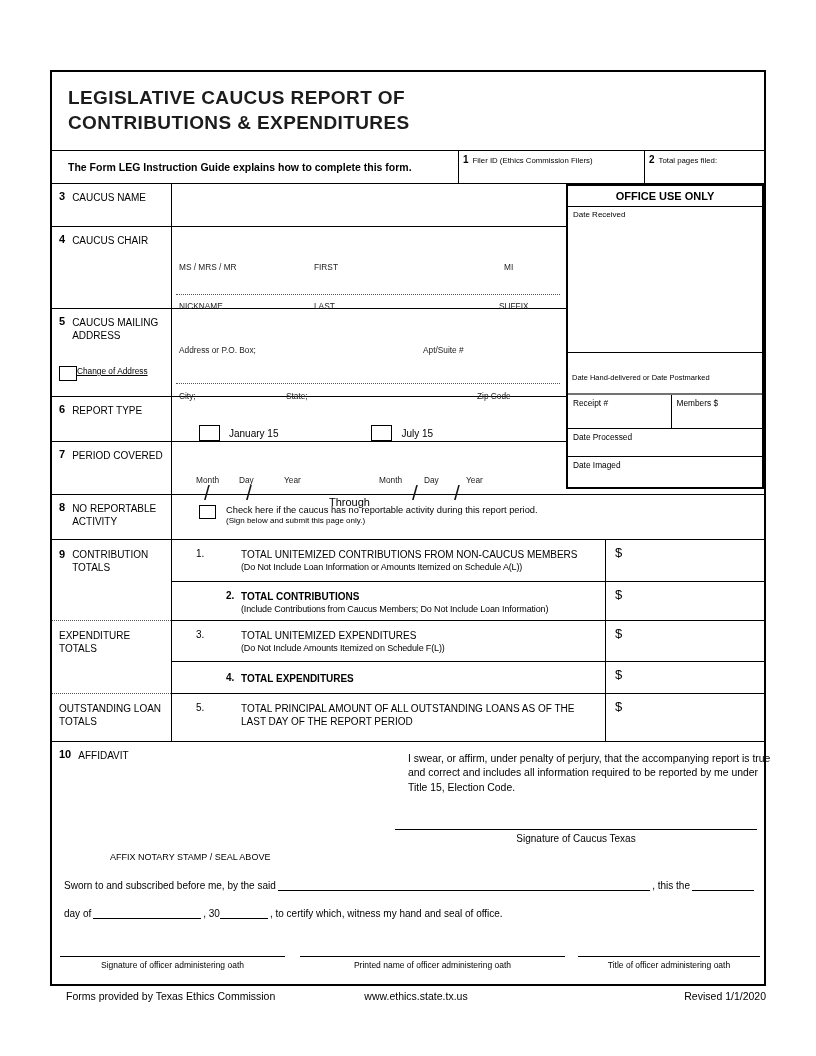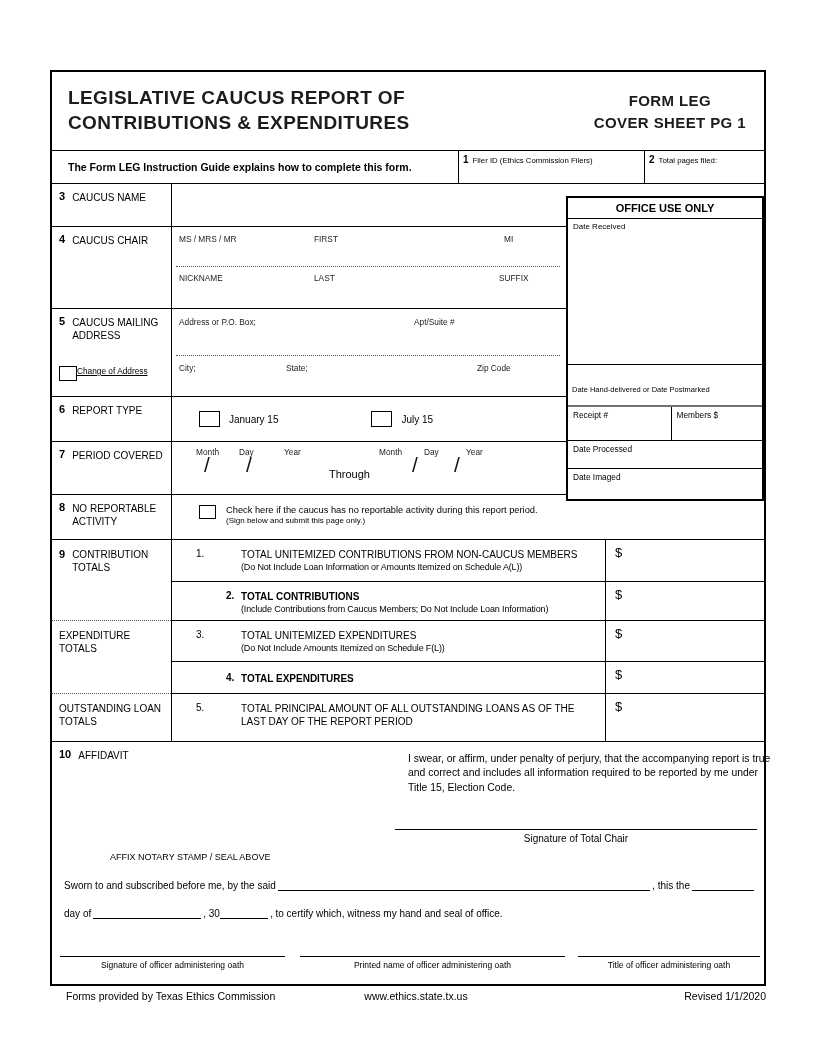--- a/index.html
+++ b/index.html
@@ -32,41 +32,41 @@
   .row { display:flex; border-bottom:1px solid #000; }
   .r3 { height:43px; }
   .r4 { height:82px; }
   .r5 { height:88px; }
   .r6 { height:45px; }
   .r7 { height:52px; border-bottom:none; }
   .cell-label { width:120px; border-right:1px solid #000; padding:6px 3px 0 7px;
                 display:flex; align-items:flex-start; position:relative; }
   .row-num { font-weight:bold; font-size:11px; margin-right:7px; }
   .row-lbl { font-size:10px; line-height:1.3; padding-top:1px; }
-  .cell-content { flex:1; position:relative; }
+  .cell-content { flex:1; position:relative;margin-top:28px; }
   .f-lbl { position:absolute; font-size:8.3px; color:#222; white-space:nowrap; }
   .dotline { position:absolute; left:4px; right:6px; border-top:1px dotted #555; }
   .inp { position:absolute; }
 
   .cb { width:17px; height:14px; border:1px solid #000; background:#fff; display:inline-block; flex:none; }
   .cb-lg { width:21px; height:16px; }
   .cb-sm { width:18px; height:15px; }
 
   .coa { position:absolute; left:7px; top:57px; display:flex; align-items:flex-start; gap:0;text-decoration:underline; }
   .coa-lbl { font-size:8.3px; }
 
   .rt { display:flex; align-items:center; height:100%; padding-left:27px; }
   .cb-pair { display:flex; align-items:center; gap:9px; font-size:10px; }
   .pair2 { margin-left:93px; }
 
   .slash { position:absolute; top:11px; font-size:21px; font-weight:400; color:#111; }
   .through { position:absolute; left:157px; top:26px; font-size:11px; }
 
   
-  .office { position:absolute; left:514px; top:12px; width:198px; height:305px; border:2px solid #000;
+  .office { position:absolute; left:514px; top:0; width:198px; height:305px; border:2px solid #000;
             background:#fff; display:flex; flex-direction:column; z-index:2; }
   .ou-title { height:21px; border-bottom:1px solid #000; text-align:center; font-weight:bold; font-size:11px; padding-top:4px; }
   .ou-received { flex:1; padding:3px 5px; font-size:8px; }
   .ou-hand { height:31px; border-top:1px solid #000; padding:20px 4px; font-size:7.5px; }
   .ou-ra { height:35px; border-top:2px solid #737373; display:flex; }
   .ou-receipt { flex:1.15; padding:3px 5px; font-size:8.3px; }
   .ou-amount { flex:1; border-left:1px solid #000; padding:3px 5px; font-size:8.3px; }
   .ou-processed { height:28px; border-top:1px solid #000; padding:3px 5px; font-size:8.3px; }
   .ou-imaged { flex:none; height:31px; border-top:1px solid #000; padding:3px 5px; font-size:8.3px; }
 
@@ -127,24 +127,20 @@
 <body>
 
 <div class="page">
   <div class="form-border">
 
     <div class="hdr">
       <div class="hdr-title">
         <span class="block">LEGISLATIVE CAUCUS REPORT OF</span>
         <span class="block">CONTRIBUTIONS &amp; EXPENDITURES</span>
       </div>
-      <div class="hdr-form">
-        <span class="block">FORM LEG</span>
-        <span class="block">COVER SHEET PG 1</span>
-      </div>
     </div>
 
     <div class="instr">
       <div class="instr-text">The Form LEG Instruction Guide  explains how to complete this form.</div>
       <div class="instr-cell instr-cell1">
         <div class="cell-head">
           <span class="num-sm">1</span>
           <span class="lbl-sm">Filer ID (Ethics Commission Filers)</span>
         </div>
         <div class="inp-fill"></div>
@@ -196,21 +192,21 @@
           <div class="cell-label">
             <span class="row-num">5</span>
             <span class="row-lbl">CAUCUS MAILING ADDRESS</span>
             <div class="coa">
               <span class="cb cb-sm"></span>
               <span class="coa-lbl">Change of Address</span>
             </div>
           </div>
           <div class="cell-content">
             <span class="f-lbl" style="left:7px; top:8px;">Address or P.O. Box;</span>
-            <span class="f-lbl" style="left:242px; top:8px;">Apt/Suite #</span>
+            <span class="f-lbl" style="left:251px; top:8px;">Apt/Suite #</span>
             <div class="inp" style="left:4px; top:20px; width:230px; height:20px;"></div>
             <div class="inp" style="left:240px; top:20px; width:145px; height:20px;"></div>
             <div class="dotline" style="top:46px;"></div>
             <span class="f-lbl" style="left:7px; top:54px;">City;</span>
             <span class="f-lbl" style="left:114px; top:54px;">State;</span>
             <span class="f-lbl" style="left:305px; top:54px;">Zip Code</span>
             <div class="inp" style="left:4px; top:64px; width:105px; height:18px;"></div>
             <div class="inp" style="left:112px; top:64px; width:188px; height:18px;"></div>
             <div class="inp" style="left:303px; top:64px; width:85px; height:18px;"></div>
           </div>
@@ -376,21 +372,21 @@
         </div>
       </div>
 
       <div class="row10">
         <div class="aff-label">
           <span class="row-num">10</span>
           <span class="row-lbl">AFFIDAVIT</span>
         </div>
         <div class="aff-text">I swear, or affirm, under penalty of perjury, that the accompanying report is true and correct and includes all information required to be reported by me under Title 15, Election Code.</div>
         <div class="sig-line">
-          <span>Signature of Total Chair</span>
+          <span>Signature of Caucus Texas</span>
         </div>
         <div class="notary">AFFIX NOTARY STAMP / SEAL ABOVE</div>
         <div class="sworn sworn1">
           <span>Sworn to and subscribed before me, by the said</span>
           <span class="blank b-name"></span>
           <span>, this the</span>
           <span class="blank b-thisthe"></span>
         </div>
         <div class="sworn sworn2">
           <span>day  of</span>

